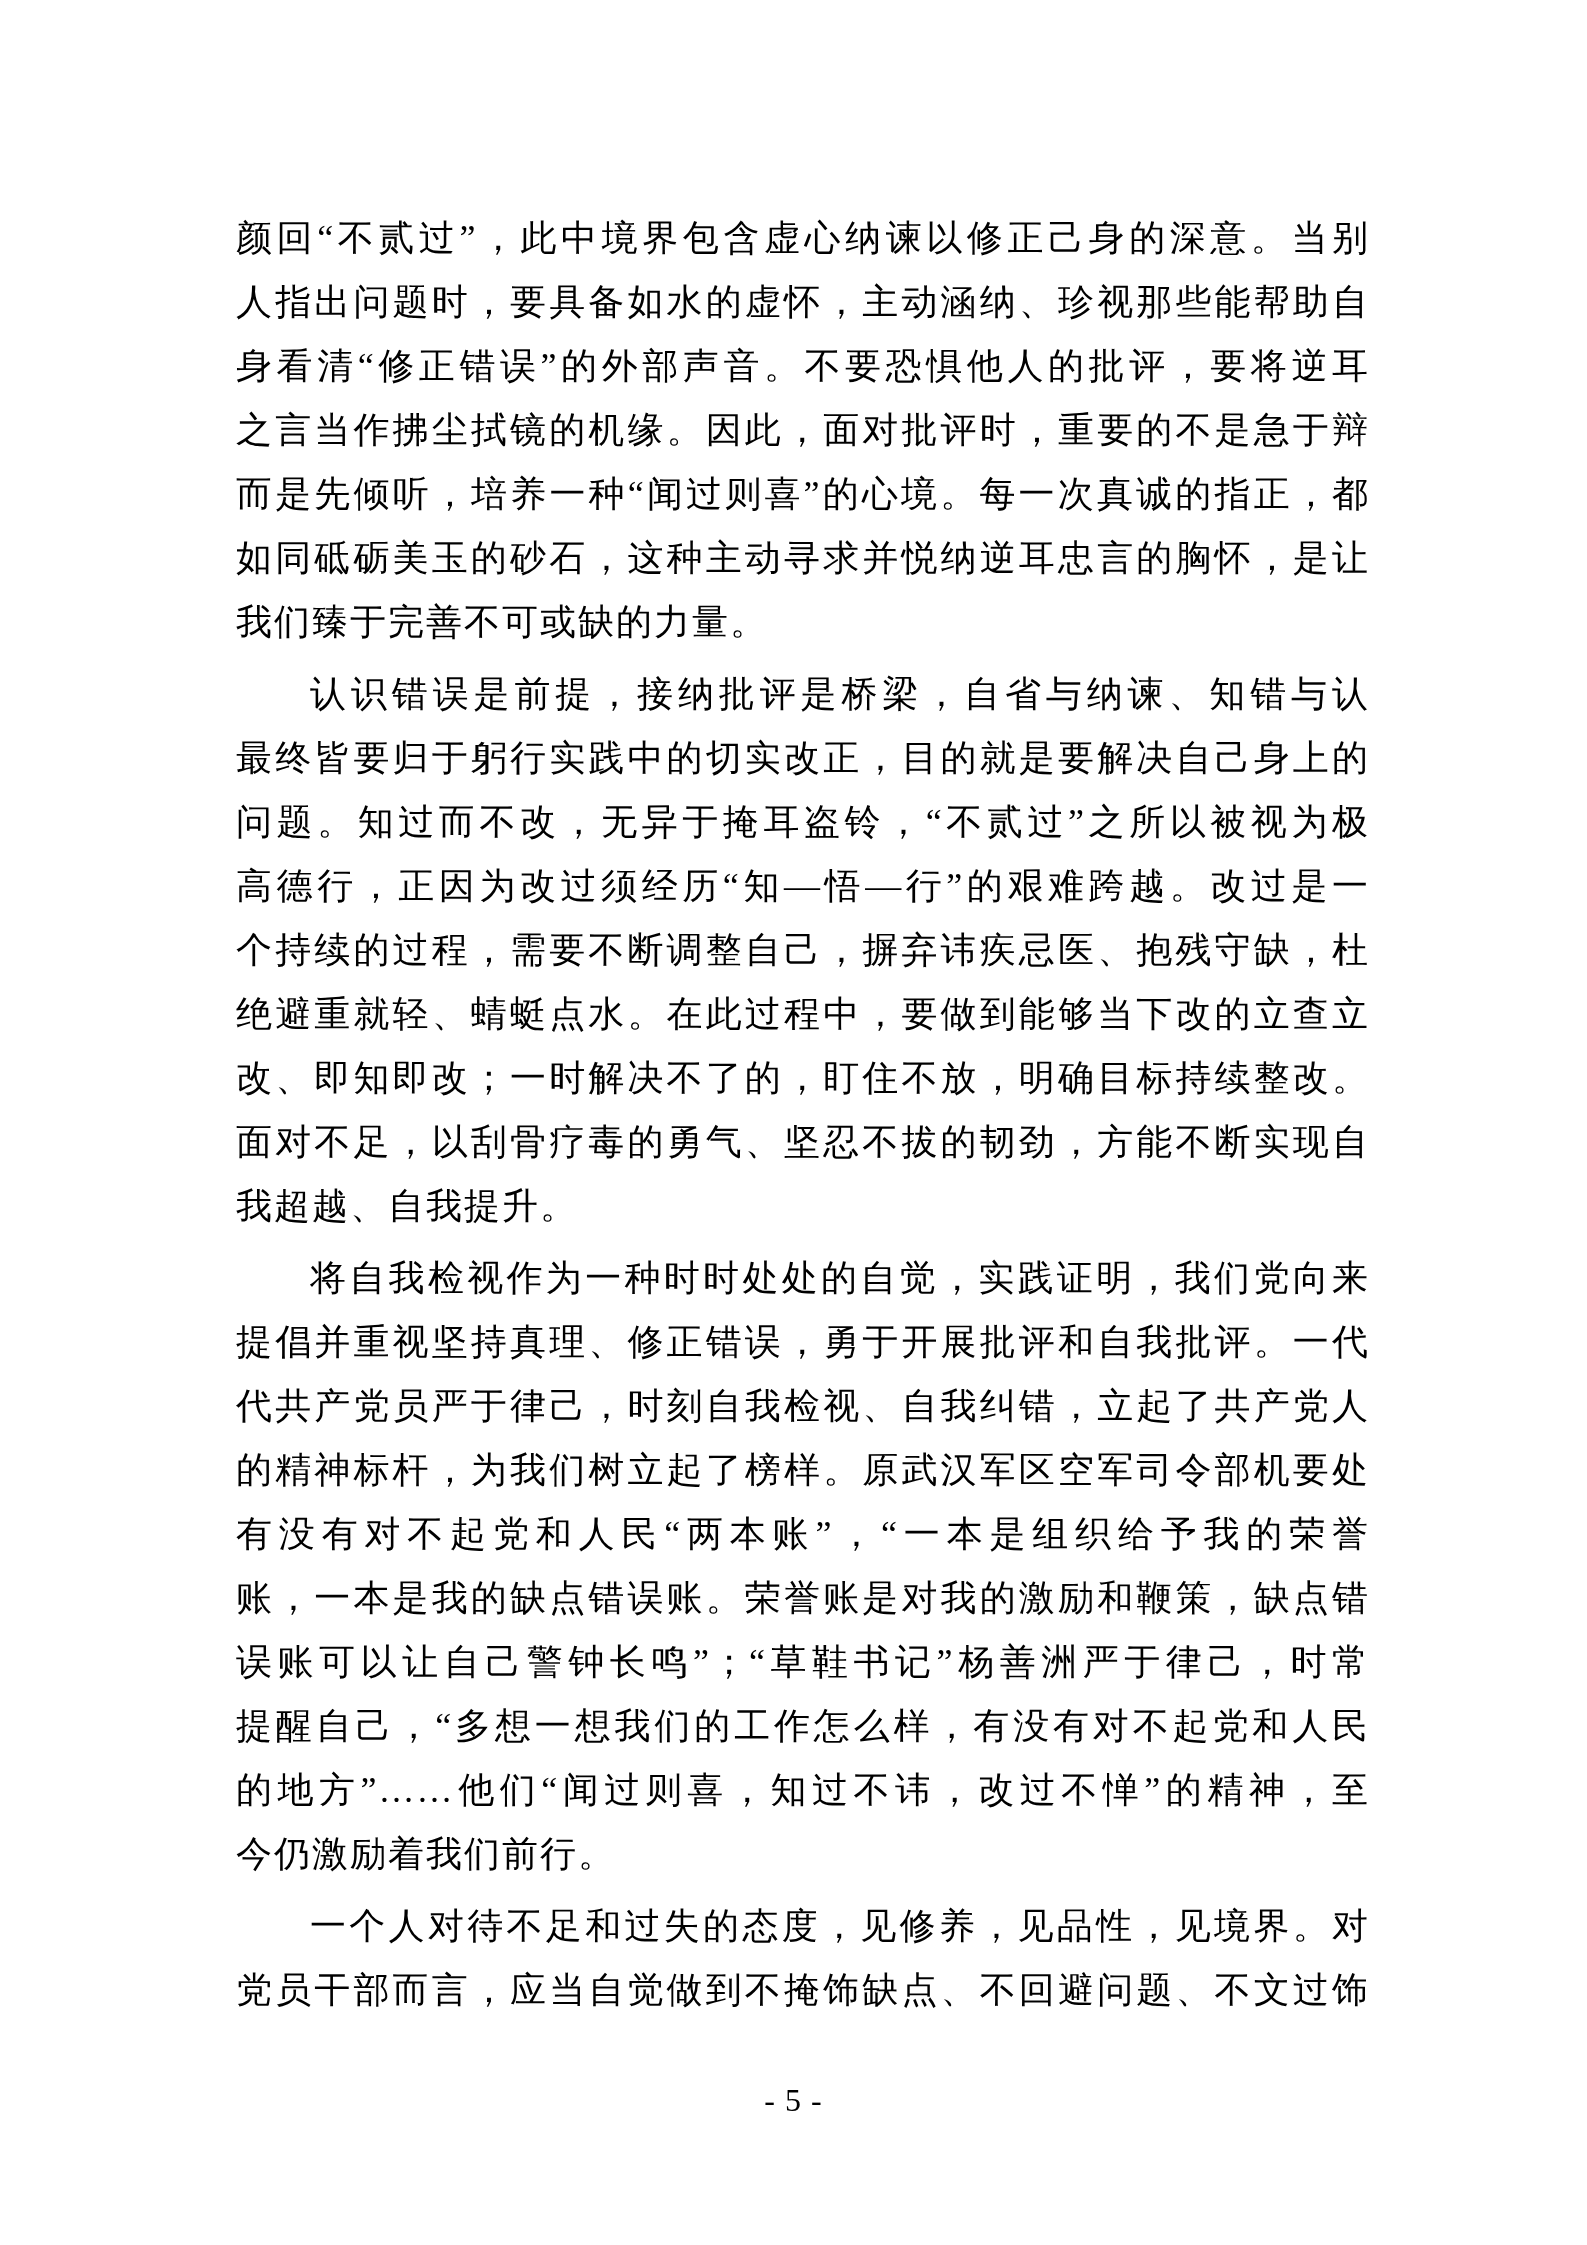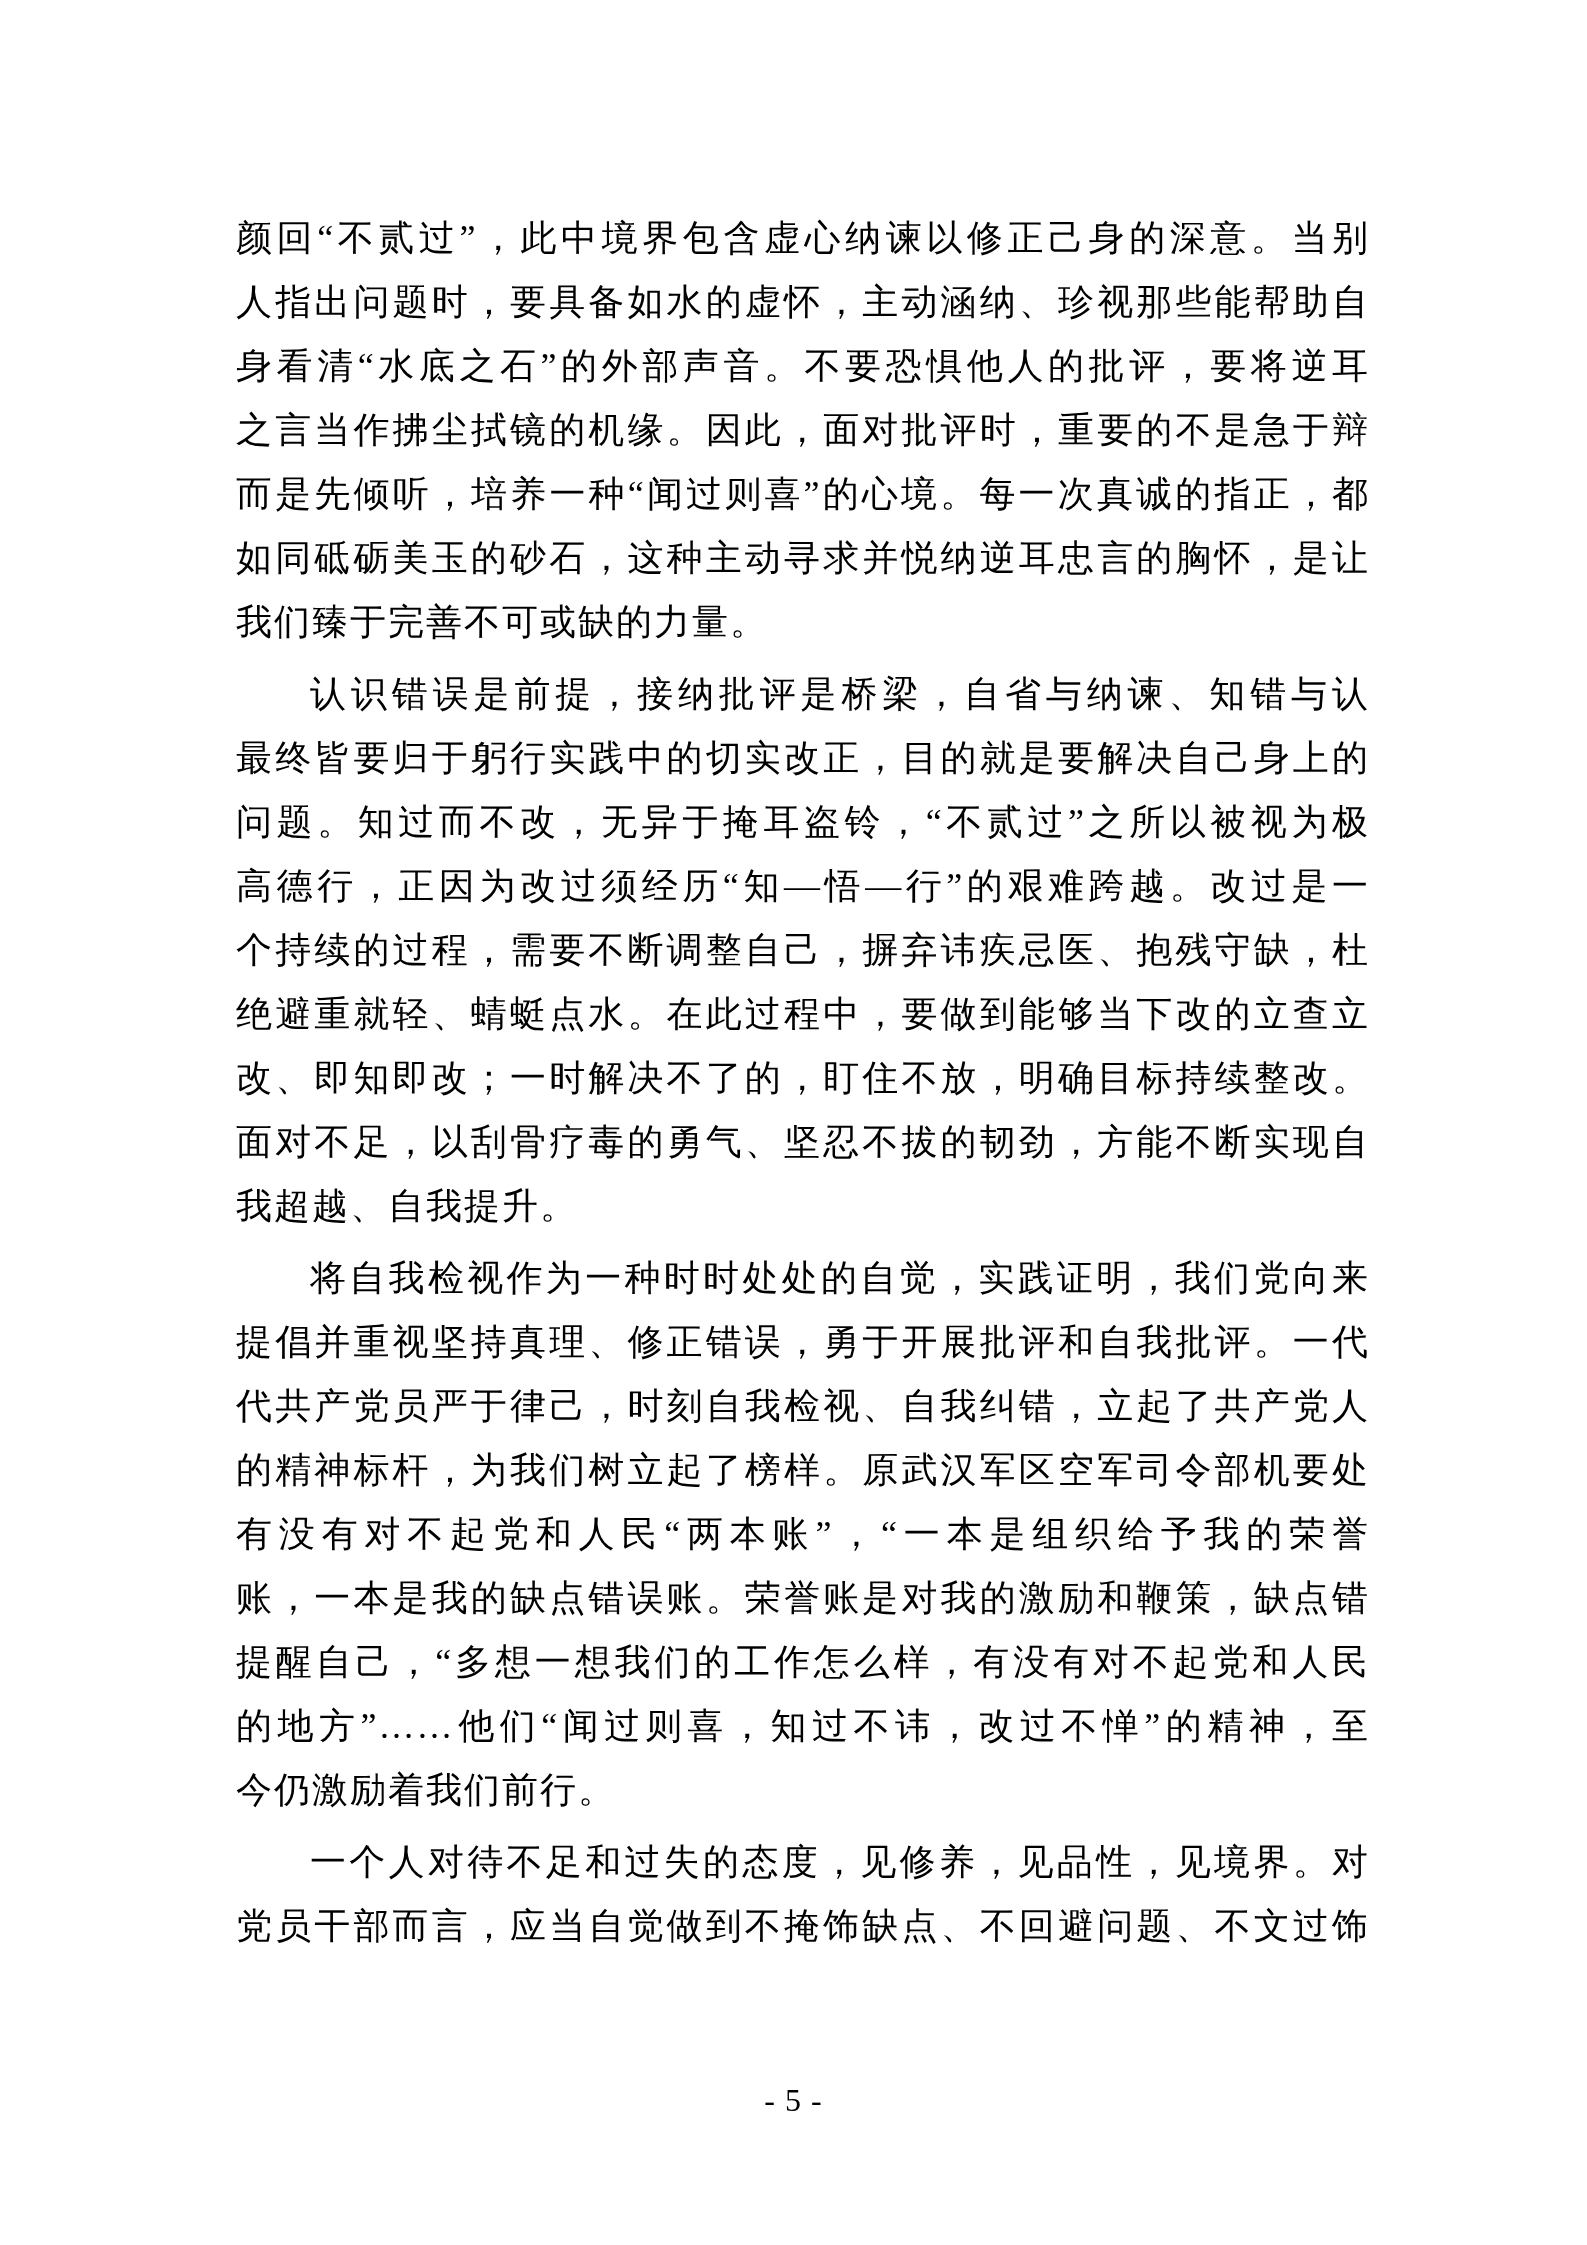--- a/index.html
+++ b/index.html
@@ -58,21 +58,21 @@
 </head>
 <body>
 
 <div class="page">
 
   <div class="text-block">
 
     <div class="paragraph">
       <div class="line">颜回“不贰过”，此中境界包含虚心纳谏以修正己身的深意。当别</div>
       <div class="line">人指出问题时，要具备如水的虚怀，主动涵纳、珍视那些能帮助自</div>
-      <div class="line">身看清“水底之石”的外部声音。不要恐惧他人的批评，要将逆耳</div>
+      <div class="line">身看清“修正错误”的外部声音。不要恐惧他人的批评，要将逆耳</div>
       <div class="line">之言当作拂尘拭镜的机缘。因此，面对批评时，重要的不是急于辩</div>
       <div class="line">而是先倾听，培养一种“闻过则喜”的心境。每一次真诚的指正，都</div>
       <div class="line">如同砥砺美玉的砂石，这种主动寻求并悦纳逆耳忠言的胸怀，是让</div>
       <div class="line para-end">我们臻于完善不可或缺的力量。</div>
     </div>
 
     <div class="paragraph">
       <div class="line para-start">认识错误是前提，接纳批评是桥梁，自省与纳谏、知错与认错，</div>
       <div class="line">最终皆要归于躬行实践中的切实改正，目的就是要解决自己身上的</div>
       <div class="line">问题。知过而不改，无异于掩耳盗铃，“不贰过”之所以被视为极</div>
@@ -84,20 +84,21 @@
       <div class="line para-end">我超越、自我提升。</div>
     </div>
 
     <div class="paragraph">
       <div class="line para-start">将自我检视作为一种时时处处的自觉，实践证明，我们党向来</div>
       <div class="line">提倡并重视坚持真理、修正错误，勇于开展批评和自我批评。一代</div>
       <div class="line">代共产党员严于律己，时刻自我检视、自我纠错，立起了共产党人</div>
       <div class="line">的精神标杆，为我们树立起了榜样。原武汉军区空军司令部机要处</div>
       <div class="line">有没有对不起党和人民“两本账”，“一本是组织给予我的荣誉</div>
       <div class="line">账，一本是我的缺点错误账。荣誉账是对我的激励和鞭策，缺点错</div>
+      <div class="line">误账可以让自己警钟长鸣”；“草鞋书记”杨善洲严于律己，时常</div>
       <div class="line">提醒自己，“多想一想我们的工作怎么样，有没有对不起党和人民</div>
       <div class="line">的地方”……他们“闻过则喜，知过不讳，改过不惮”的精神，至</div>
       <div class="line para-end">今仍激励着我们前行。</div>
     </div>
 
     <div class="paragraph">
       <div class="line para-start">一个人对待不足和过失的态度，见修养，见品性，见境界。对</div>
       <div class="line">党员干部而言，应当自觉做到不掩饰缺点、不回避问题、不文过饰</div>
     </div>
 

